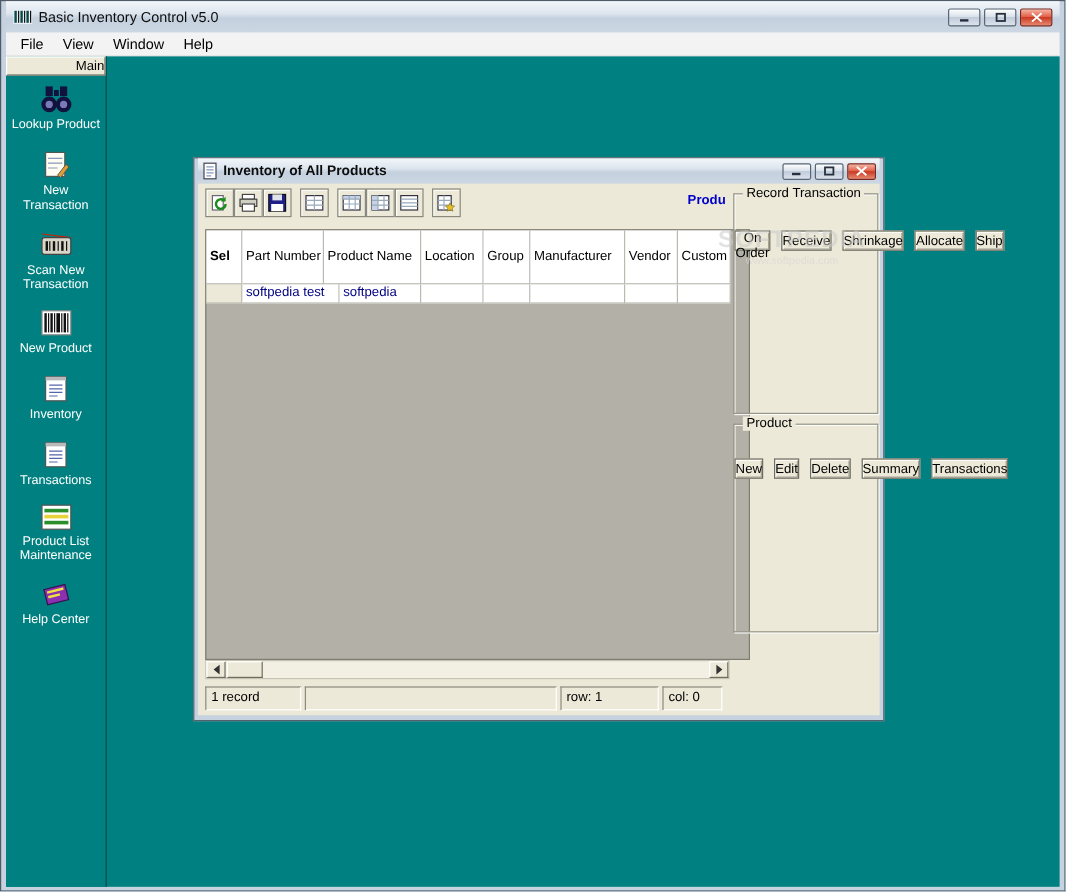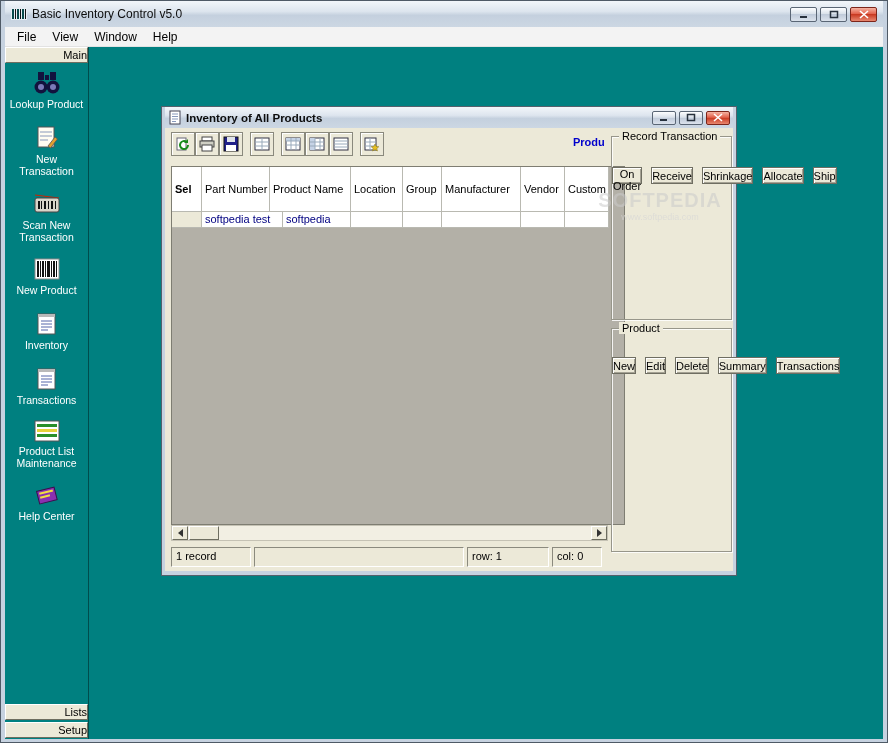--- a/index.html
+++ b/index.html
@@ -33,21 +33,21 @@
   .nav { flex:1 1 auto; overflow:hidden; padding-top:8px; }
   .nav-item { display:flex; flex-direction:column; align-items:center; margin-bottom:14px; cursor:pointer; }
   .nav-item svg { display:block; margin-bottom:3px; }
   .nav-label { color:#ffffff; font-size:10.5px; line-height:12px; text-align:center; max-width:78px; }
   .bottom-tabs { margin-top:auto; display:flex; flex-direction:column; gap:2px; padding-bottom:1px; }
 
   
   .workspace { position:relative; flex:1 1 auto; overflow:hidden; }
 
   
-  .child { position:absolute; left:72px; top:59px; width:576px; height:470px;
+  .child { position:absolute; left:72px; top:84px; width:576px; height:470px;
     border:1px solid #55606c; background:#c6d2e0; padding:0 3px 3px; }
   .child-titlebar { height:21px; display:flex; align-items:center; gap:4px; padding:0 3px;
     background:linear-gradient(to bottom,#f2f6fa 0%,#dde5ee 40%,#c4d0de 55%,#ccd7e3 100%); }
   .child-title { font-size:11.5px; font-weight:bold; color:#0d0d0d; flex:1; }
   .cap-btn.small { width:24px; height:14px; }
   .child-content { position:relative; height:443px; background:#ece9d8; }
 
   
   .toolbar { position:absolute; left:6px; top:4px; display:flex; align-items:center; }
   .tbtn { width:24px; height:24px; background:#ece9d8; border:1px solid #8a897d;
@@ -83,21 +83,21 @@
   
   .statusbar { position:absolute; left:6px; top:419px; height:20px; display:flex; gap:3px; }
   .scell { height:20px; background:#ece9d8; border:1px solid; border-color:#8b8a7e #ffffff #ffffff #8b8a7e;
     font-size:11px; color:#000; line-height:17px; padding-left:4px; overflow:hidden; white-space:nowrap; }
   .s0{width:80px}.s1{width:210px}.s2{width:82px}.s3{width:50px}
 
   
   .panel { position:absolute; left:446px; width:121px; border:1px solid #97968a;
     box-shadow:inset 1px 1px 0 rgba(255,255,255,.85), 1px 1px 0 rgba(255,255,255,.85); }
   .panel-rt { top:8px; height:184px; }
-  .panel-pr { top:200px; height:224px; }
+  .panel-pr { top:200px; height:174px; }
   .panel-title { position:absolute; top:-7px; left:7px; background:#ece9d8; padding:0 3px; font-size:11px; color:#000; }
   .panel-btns { display:flex; flex-direction:row; align-items:flex-start; gap:9px; padding-top:30px; }
   .panel-btns.tight { padding-top:28px; }
   .btn3d { width:88px; height:17px; background:#ece9d8; border:1px solid #6f6e62;
     box-shadow:inset 1px 1px 0 #ffffff, inset -1px -1px 0 #a5a294;
     font-family:"Liberation Sans",sans-serif; font-size:11px; color:#000; cursor:pointer; }
 
   
   .watermark { position:absolute; left:486px; top:142px; width:170px; z-index:10;
     pointer-events:none; text-align:center; }
@@ -239,24 +239,20 @@
               <rect x="4" y="6" width="18" height="13" fill="#8a30b0" stroke="#38104a"></rect>
               <rect x="6" y="8" width="14" height="2" fill="#f0e040"></rect>
               <rect x="6" y="12" width="10" height="2" fill="#f0e040"></rect>
             </g>
           </svg>
           <span class="nav-label">Help Center</span>
         </div>
 
       </div>
 
-      <div class="bottom-tabs">
-        <button class="tab-btn">Lists</button>
-        <button class="tab-btn">Setup</button>
-      </div>
     </div>
 
     <div class="workspace">
 
       <div class="child">
         <div class="child-titlebar">
           <svg width="14" height="15" viewBox="0 0 14 15">
             <rect x="2" y="1" width="10" height="13" fill="#fff" stroke="#445"></rect>
             <path d="M4 4h6M4 6.5h6M4 9h6M4 11.5h4" stroke="#8899bb" fill="none"></path>
           </svg>

